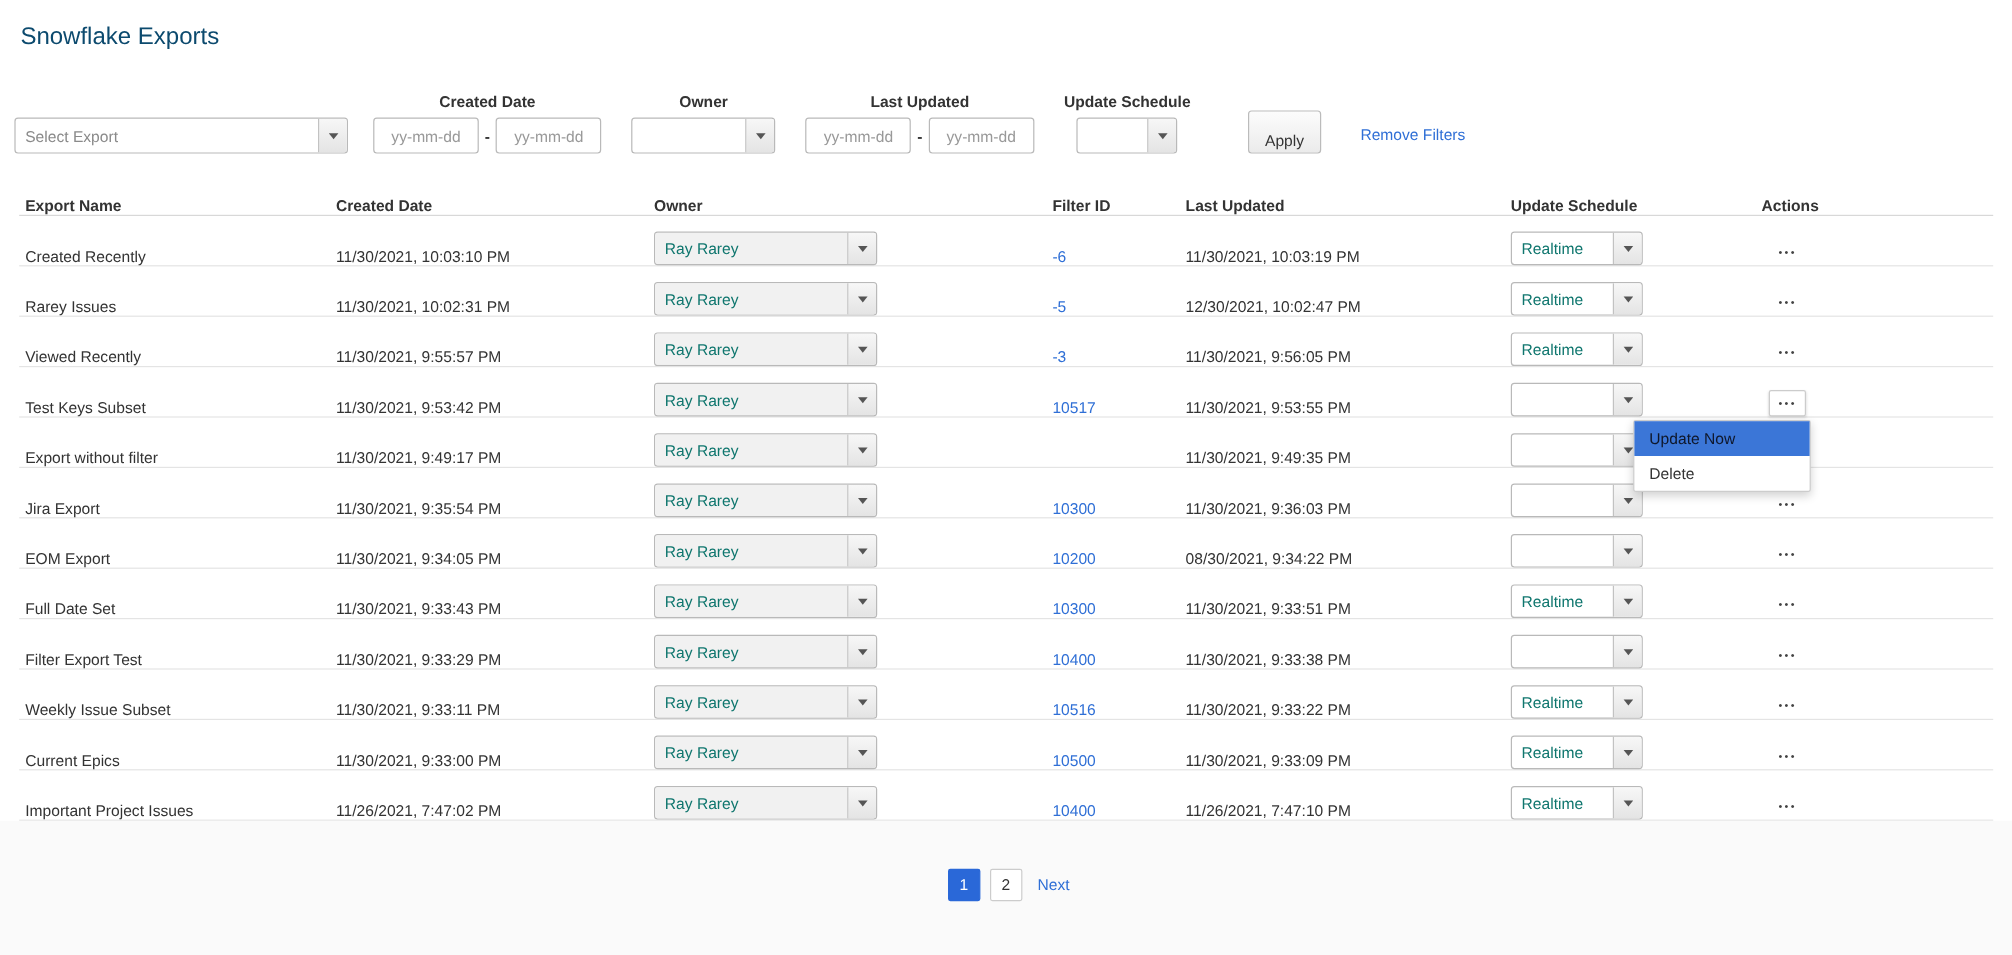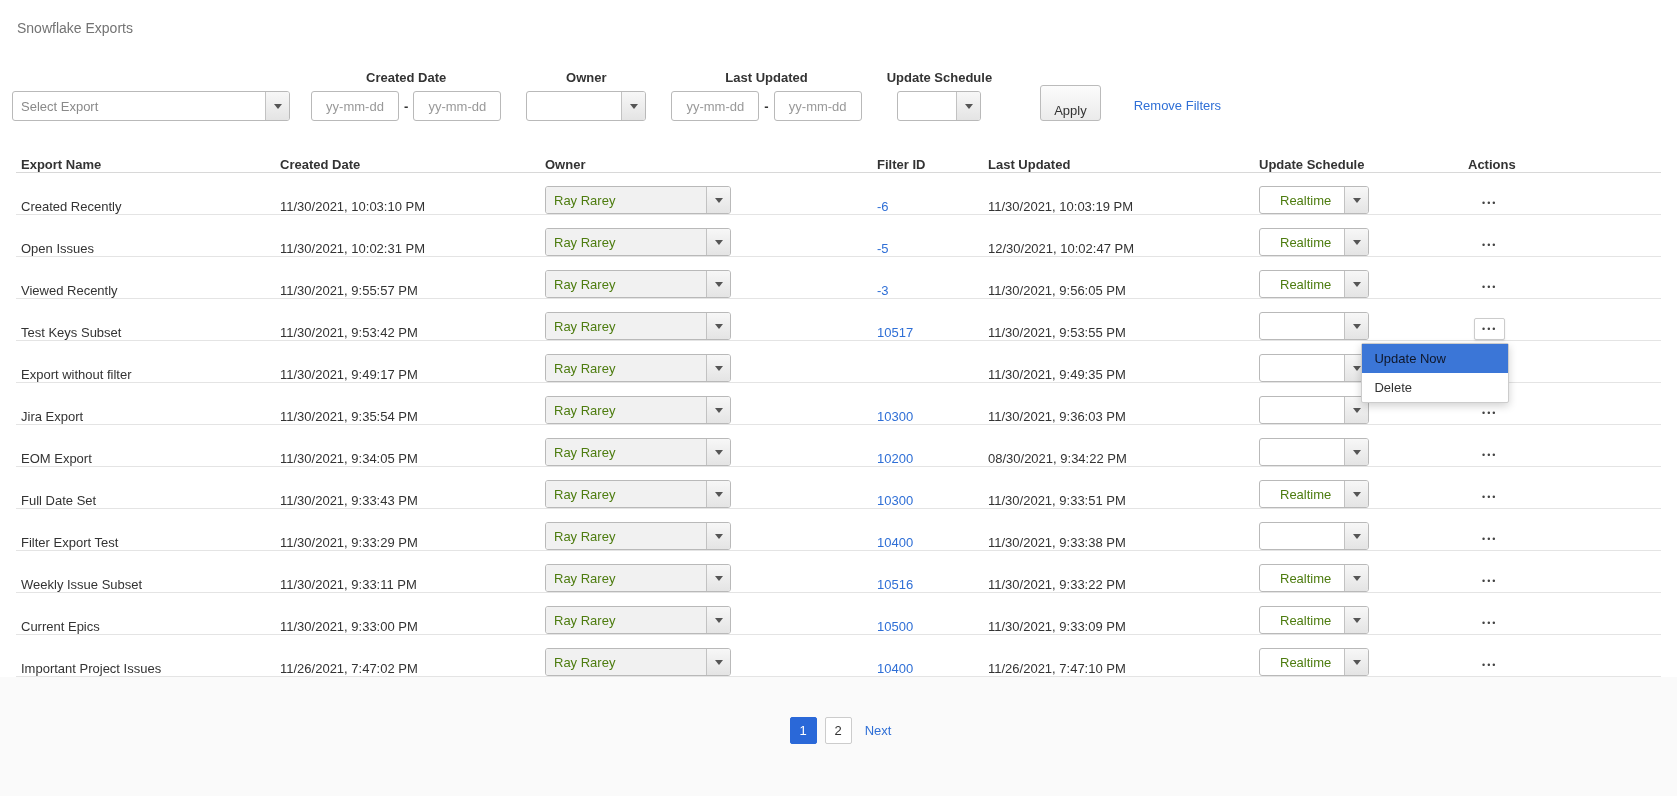--- a/index.html
+++ b/index.html
@@ -5,42 +5,42 @@
   * { box-sizing: border-box; margin: 0; padding: 0; }
   html,body { background:#fff; }
   body {
     font-family: "Liberation Sans", sans-serif;
     color:#333;
     width:1677px; height:796px;
     overflow:hidden;
     position:relative;
   }
   .page-title {
-    font-size:14px; font-weight:500; color:#737373;
+    font-size:20px; font-weight:500; color:#0c4a6e;
     margin:20px 0 0 17px;
   }
   
   .filter-bar {
     display:flex; align-items:flex-end;
     margin:34px 0 0 12px;
   }
   .fgroup { display:flex; flex-direction:column; align-items:center; }
   .flabel {
     font-size:13px; font-weight:bold; color:#333;
     margin-bottom:6px; white-space:nowrap;
   }
   .controls-row { display:flex; align-items:center; }
   .sel {
     display:flex; align-items:stretch;
     border:1px solid #b9b9b9; border-radius:3px;
     background:#fff; height:30px; cursor:pointer; overflow:hidden;
   }
   .sel .sel-text {
     flex:1; display:flex; align-items:center;
-    padding:0 8px; font-size:13px; color:#4d7c0f;
+    padding:0 8px; font-size:13px; color:#0f766e;
     white-space:nowrap; overflow:hidden;
   }
   .sel .sel-text.placeholder { color:#8a8a8a; }
   .caret-box {
     width:24px; display:flex; align-items:center; justify-content:center;
     border-left:1px solid #c2c2c2;
     background:linear-gradient(#f7f7f7,#e4e4e4);
   }
   .caret {
     width:0; height:0;
@@ -82,21 +82,21 @@
   .td, .th { flex:none; }
   .col-name     { width:259px; padding-left:5px; }
   .col-created  { width:265px; padding-left:5px; }
   .col-owner    { width:332px; }
   .col-filter   { width:111px; padding-left:5px; }
   .col-updated  { width:271px; padding-left:5px; }
   .col-schedule { width:209px; }
   .col-actions  { width:98px; padding-left:5px; }
   .owner-sel { width:186px; height:28px; margin-left:5px; }
   .owner-sel .sel-text { background:#f1f1f1; }
-  .sched-sel { width:110px; height:28px; margin-left:5px;padding-left:12px; }
+  .sched-sel { width:110px; height:28px; margin-left:5px; }
   
   .actions-wrap { position:relative; display:inline-block; margin-left:6px; }
   .dots-btn {
     border:1px solid transparent; background:transparent;
     font-size:9px; letter-spacing:2px; color:#444;
     padding:5px 7px; cursor:pointer; border-radius:2px;
     font-family:"Liberation Sans",sans-serif;
   }
   .actions-wrap.open .dots-btn {
     border-color:#ccc; background:#fff; box-shadow:0 1px 2px rgba(0,0,0,.1);
@@ -217,21 +217,21 @@
             </span>
       </div>
     </div>
     <div class="td col-actions">
       <div class="actions-wrap">
         <button class="dots-btn">•••</button>
       </div>
     </div>
   </div>
       <div class="trow">
-    <div class="td col-name">Open Issues</div>
+    <div class="td col-name">Rarey Issues</div>
     <div class="td col-created">11/30/2021, 10:02:31 PM</div>
     <div class="td col-owner">
       <div class="sel owner-sel">
         <span class="sel-text">Ray Rarey</span>
         <span class="caret-box">
               <span class="caret"></span>
             </span>
       </div>
     </div>
     <div class="td col-filter"><a class="link">-5</a></div>

